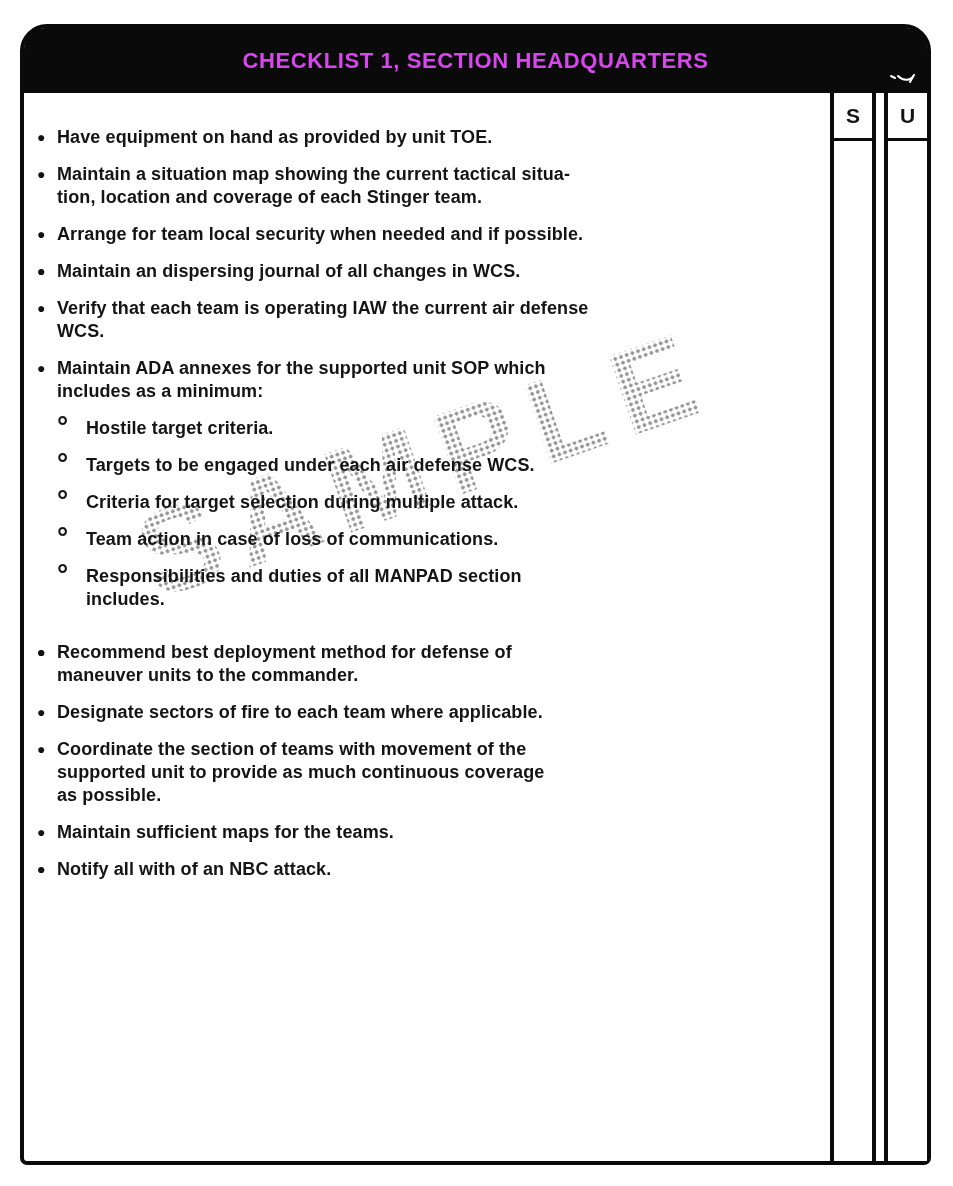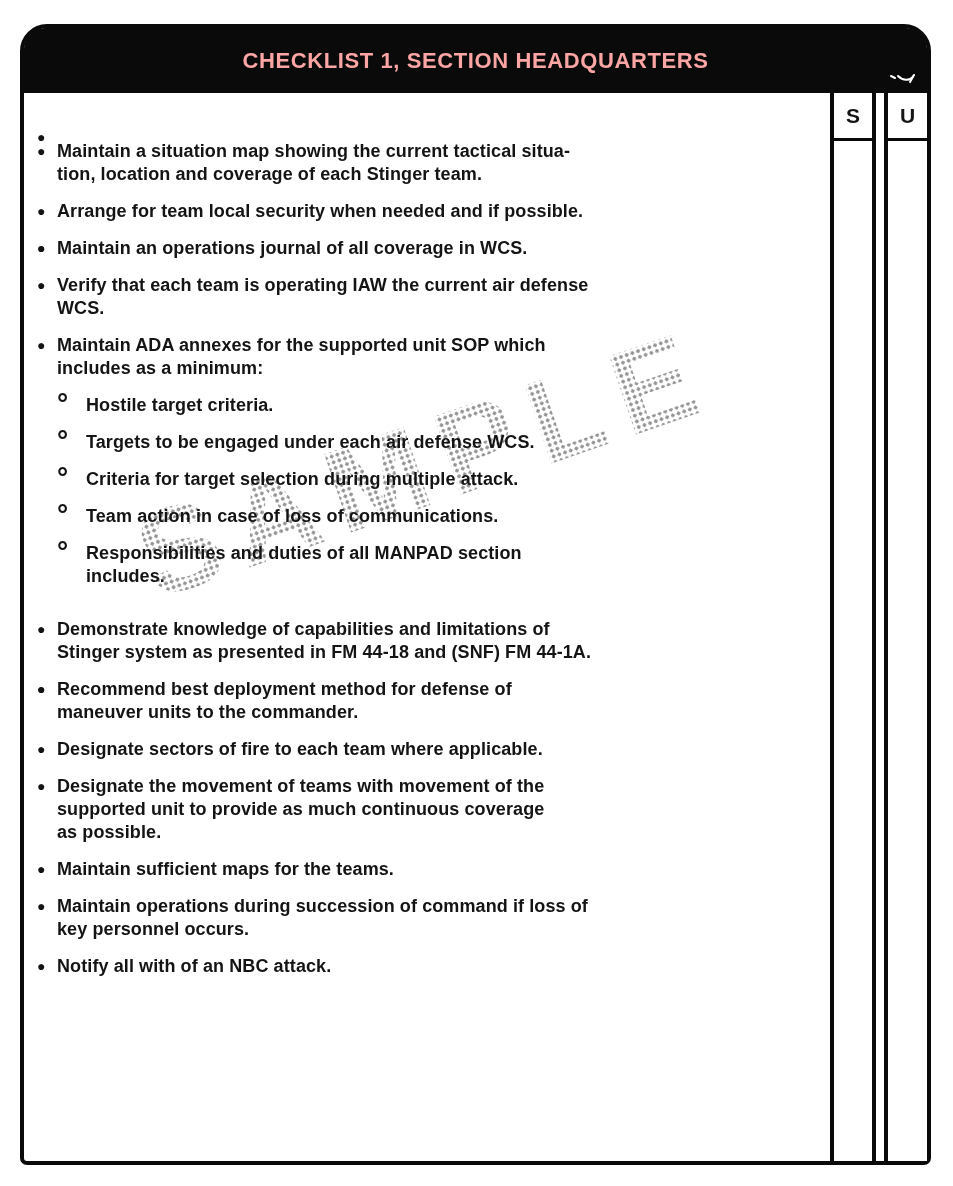--- a/index.html
+++ b/index.html
@@ -17,21 +17,21 @@
     width: 911px; height: 1141px;
     border: 4px solid #0a0a0a;
     border-radius: 27px 27px 7px 7px;
     background: #ffffff;
   }
   .titlebar {
     position: relative;
     height: 65px;
     background: #0a0a0a;
     border-radius: 21px 21px 0 0;
-    color: #fca5a5;
+    color: #d946ef;
     display: flex;
     flex-direction: column;
     align-items: center;
     justify-content: center;
     text-align: center;
   }
   .title-line {
     font-size: 22px;
     font-weight: 700;
     letter-spacing: 0.6px;
@@ -124,48 +124,46 @@
     <svg class="pen-mark" viewBox="0 0 28 20">
       <path d="M2,9 l4,2 M9,9 c3,3 7,5 12,3 c2,-1 3,-2 4,-4 l-4,7" stroke="#ffffff" stroke-width="2" fill="none" stroke-linecap="round" stroke-linejoin="round"></path>
     </svg>
   </div>
 
   <div class="body">
 
     <div class="watermark">SAMPLE</div>
 
     <div class="content">
-        <div class="item lvl1"><span class="marker">●</span></div>
+        <div class="item lvl1"><span class="marker">●</span><span class="text">Have equipment on hand as provided by unit TOE.</span></div>
         <div class="item lvl1"><span class="marker">●</span><span class="text">Maintain a situation map showing the current tactical situa-
 tion, location and coverage of each Stinger team.</span></div>
         <div class="item lvl1"><span class="marker">●</span><span class="text">Arrange for team local security when needed and if possible.</span></div>
         <div class="item lvl1"><span class="marker">●</span></div>
-        <div class="item lvl1"><span class="marker">●</span><span class="text">Maintain an operations journal of all coverage in WCS.</span></div>
+        <div class="item lvl1"><span class="marker">●</span><span class="text">Maintain an dispersing journal of all changes in WCS.</span></div>
         <div class="item lvl1"><span class="marker">●</span><span class="text">Verify that each team is operating IAW the current air defense
 WCS.</span></div>
         <div class="item lvl1"><span class="marker">●</span><span class="text">Maintain ADA annexes for the supported unit SOP which
 includes as a minimum:</span></div>
         <div class="item lvl2" style="margin-top: 10px;"><span class="marker">°</span><span class="text">Hostile target criteria.</span></div>
         <div class="item lvl2"><span class="marker">°</span><span class="text">Targets to be engaged under each air defense WCS.</span></div>
         <div class="item lvl2"><span class="marker">°</span><span class="text">Criteria for target selection during multiple attack.</span></div>
         <div class="item lvl2"><span class="marker">°</span><span class="text">Team action in case of loss of communications.</span></div>
         <div class="item lvl2"><span class="marker">°</span><span class="text">Responsibilities and duties of all MANPAD section
 includes.</span></div>
-        <div class="item lvl1" style="margin-top: 30px;"><span class="marker">●</span><span class="text">Demonstrate knowledge of capabilities and limitations of
-Stinger system as presented in  FM 44-18 and (SNF) FM 44-1A.</span></div>
+        <div class="item lvl1" style="margin-top: 30px;"><span class="marker">●</span></div>
         <div class="item lvl1"><span class="marker">●</span></div>
         <div class="item lvl1"><span class="marker">●</span><span class="text">Recommend best deployment method for defense of
 maneuver units to the commander.</span></div>
         <div class="item lvl1"><span class="marker">●</span><span class="text">Designate sectors of fire to each team where applicable.</span></div>
-        <div class="item lvl1"><span class="marker">●</span><span class="text">Designate the movement of teams with movement of the
+        <div class="item lvl1"><span class="marker">●</span><span class="text">Coordinate the section of teams with movement of the
 supported unit to provide as much continuous coverage
 as possible.</span></div>
         <div class="item lvl1"><span class="marker">●</span><span class="text">Maintain sufficient maps for the teams.</span></div>
-        <div class="item lvl1"><span class="marker">●</span><span class="text">Maintain operations during succession of command if loss of
-key personnel occurs.</span></div>
+        <div class="item lvl1"><span class="marker">●</span></div>
         <div class="item lvl1"><span class="marker">●</span><span class="text">Notify all with of an NBC attack.</span></div>
       </div>
 
     <div class="grade-col s">
       <div class="grade-hdr">S</div>
     </div>
     <div class="grade-col u">
       <div class="grade-hdr">U</div>
     </div>
 

